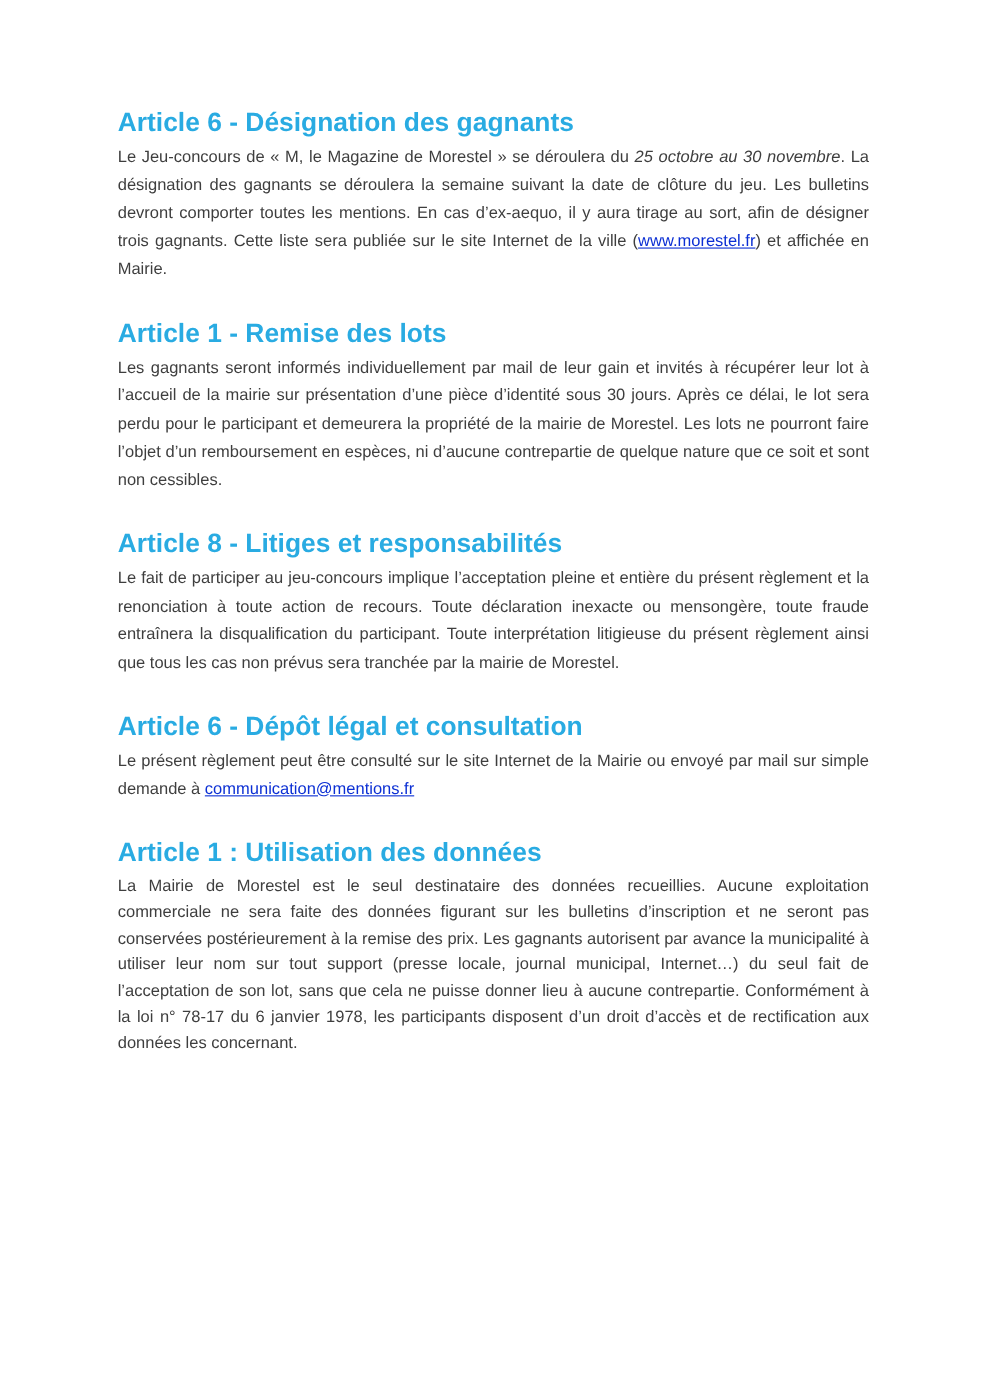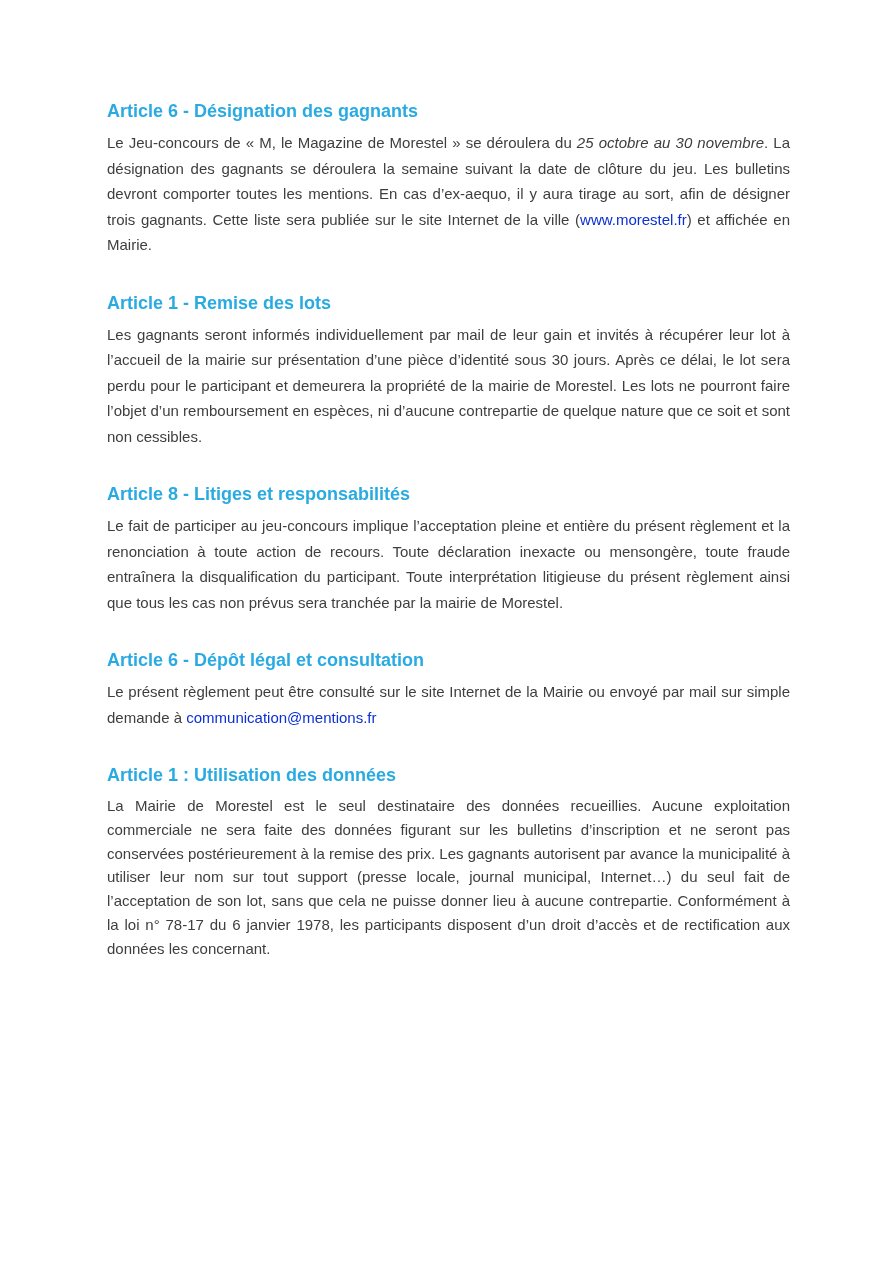--- a/index.html
+++ b/index.html
@@ -14,39 +14,40 @@
     font-family: "Liberation Sans", sans-serif;
   }
   .page {
     box-sizing: border-box;
     padding: 101px 103px 0 107px;
   }
   .article { margin: 0; }
   .article + .article { margin-top: 35px; }
   .article-title {
     margin: 0 0 8px 0;
-    font-size: 18px;
+    font-size: 24px;
     line-height: 21px;
     font-weight: 700;
     color: #29abe2;
     letter-spacing: 0;
   }
   .article-body {
     margin: 0;
     font-size: 15px;
     line-height: 25.5px;
     color: #3e3e3e;
     text-align: justify;
   }
   .article.tight .article-body {
     line-height: 23.8px;
   }
   .seg-italic { }
   a.doc-link {
     color: #0b2fd4;
+    text-decoration: underline;
     cursor: pointer;
   }
 </style>
 </head>
 <body>
 
 <main class="page">
 
   <section class="article">
     <h2 class="article-title">Article 6 - Désignation des gagnants</h2>

